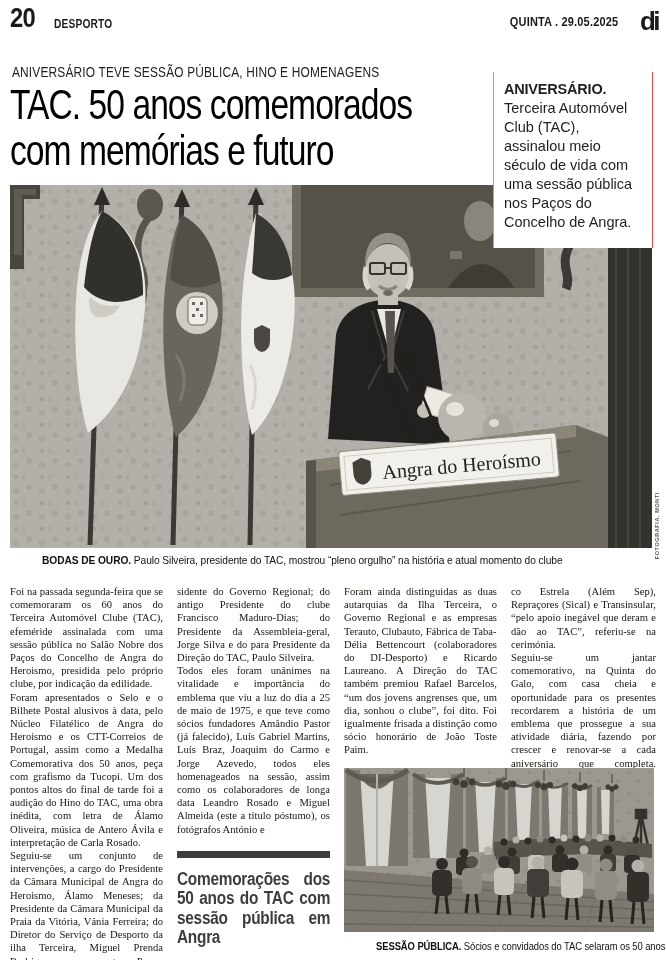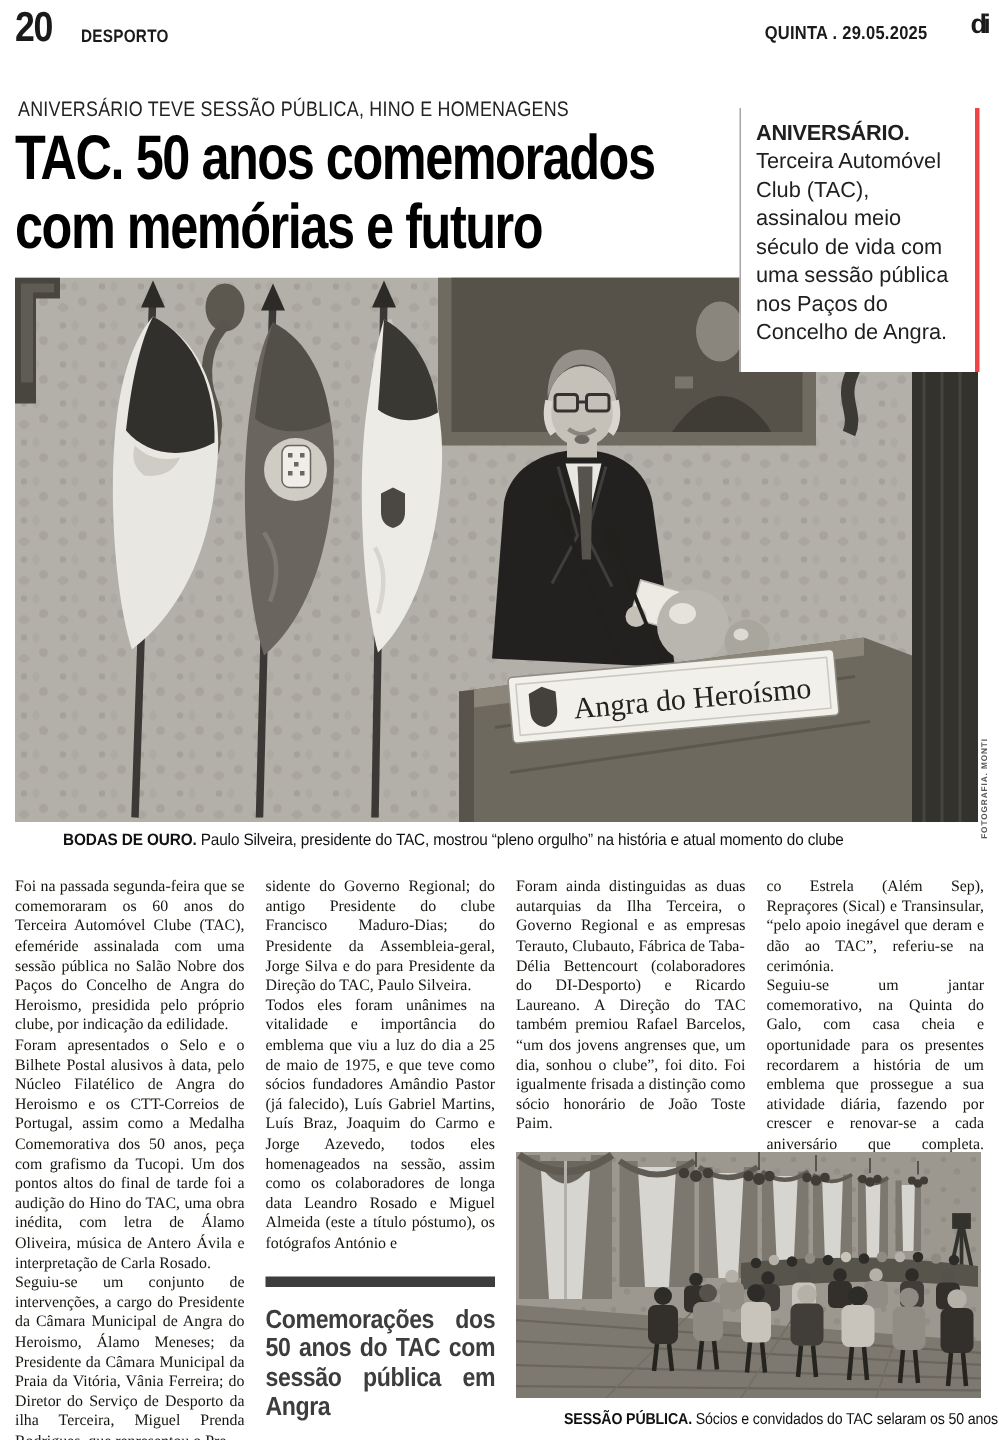--- a/index.html
+++ b/index.html
@@ -5,30 +5,30 @@
   html,body{margin:0;padding:0;background:#e8e8e8;}
   .page{position:relative;width:666px;height:960px;margin:0 auto;background:#ffffff;overflow:hidden;
         font-family:"Liberation Sans",sans-serif;color:#1a1a1a;}
   .cond{display:inline-block;white-space:nowrap;transform-origin:0 50%;}
 
   
   .header{position:absolute;top:2px;left:10px;right:8px;height:36px;}
   .pageno{position:absolute;left:0;top:0;font-size:28px;font-weight:bold;letter-spacing:-1px;transform:scaleX(.85);transform-origin:0 0;}
   .section{position:absolute;left:44px;top:15px;font-size:12px;font-weight:bold;letter-spacing:.2px;transform:scaleX(.85);transform-origin:0 0;}
   .dateline{position:absolute;right:40px;top:13px;font-size:12.5px;font-weight:bold;letter-spacing:.2px;transform:scaleX(.88);transform-origin:100% 0;}
-  .logo{position:absolute;right:0;top:4px;font-size:18px;font-weight:bold;letter-spacing:-2.5px;}
+  .logo{position:absolute;right:0;top:4px;font-size:26px;font-weight:bold;letter-spacing:-2.5px;}
 
   
   .kicker{position:absolute;left:12px;top:64px;font-size:14px;letter-spacing:.2px;color:#222;transform:scaleX(.85);transform-origin:0 0;}
-  .headline{position:absolute;left:10px;top:82px;font-weight:bold;font-size:42px;line-height:46px;letter-spacing:-1.2px;color:#000;}
+  .headline{position:absolute;left:10px;top:82px;font-weight:normal;font-size:42px;line-height:46px;letter-spacing:-1.2px;color:#000;}
   .headline .cond{transform:scaleX(.8);}
 
   
   .summary-box{position:absolute;left:493px;top:72px;width:160px;min-height:176px;box-sizing:border-box;
-    background:#fff;border-left:1px solid #a6a6a6;border-right:3px solid #ef4444;padding:8px 9px 10px 10px;
+    background:#fff;border-left:1px solid #a6a6a6;border-right:1px solid #ef4444;padding:8px 9px 10px 10px;
     font-size:14.5px;line-height:19px;color:#1f1f1f;z-index:3;}
   .summary-box b{letter-spacing:-.2px;}
 
   
   .main-photo{position:absolute;left:10px;top:185px;width:642px;height:363px;z-index:1;}
   .secondary-photo{position:absolute;left:344px;top:768px;width:310px;height:164px;}
   svg{display:block;}
 
   .photo-credit{position:absolute;left:654px;top:492px;z-index:4;writing-mode:vertical-rl;transform:rotate(180deg);
     font-size:5.5px;font-weight:bold;color:#555;letter-spacing:.6px;}

